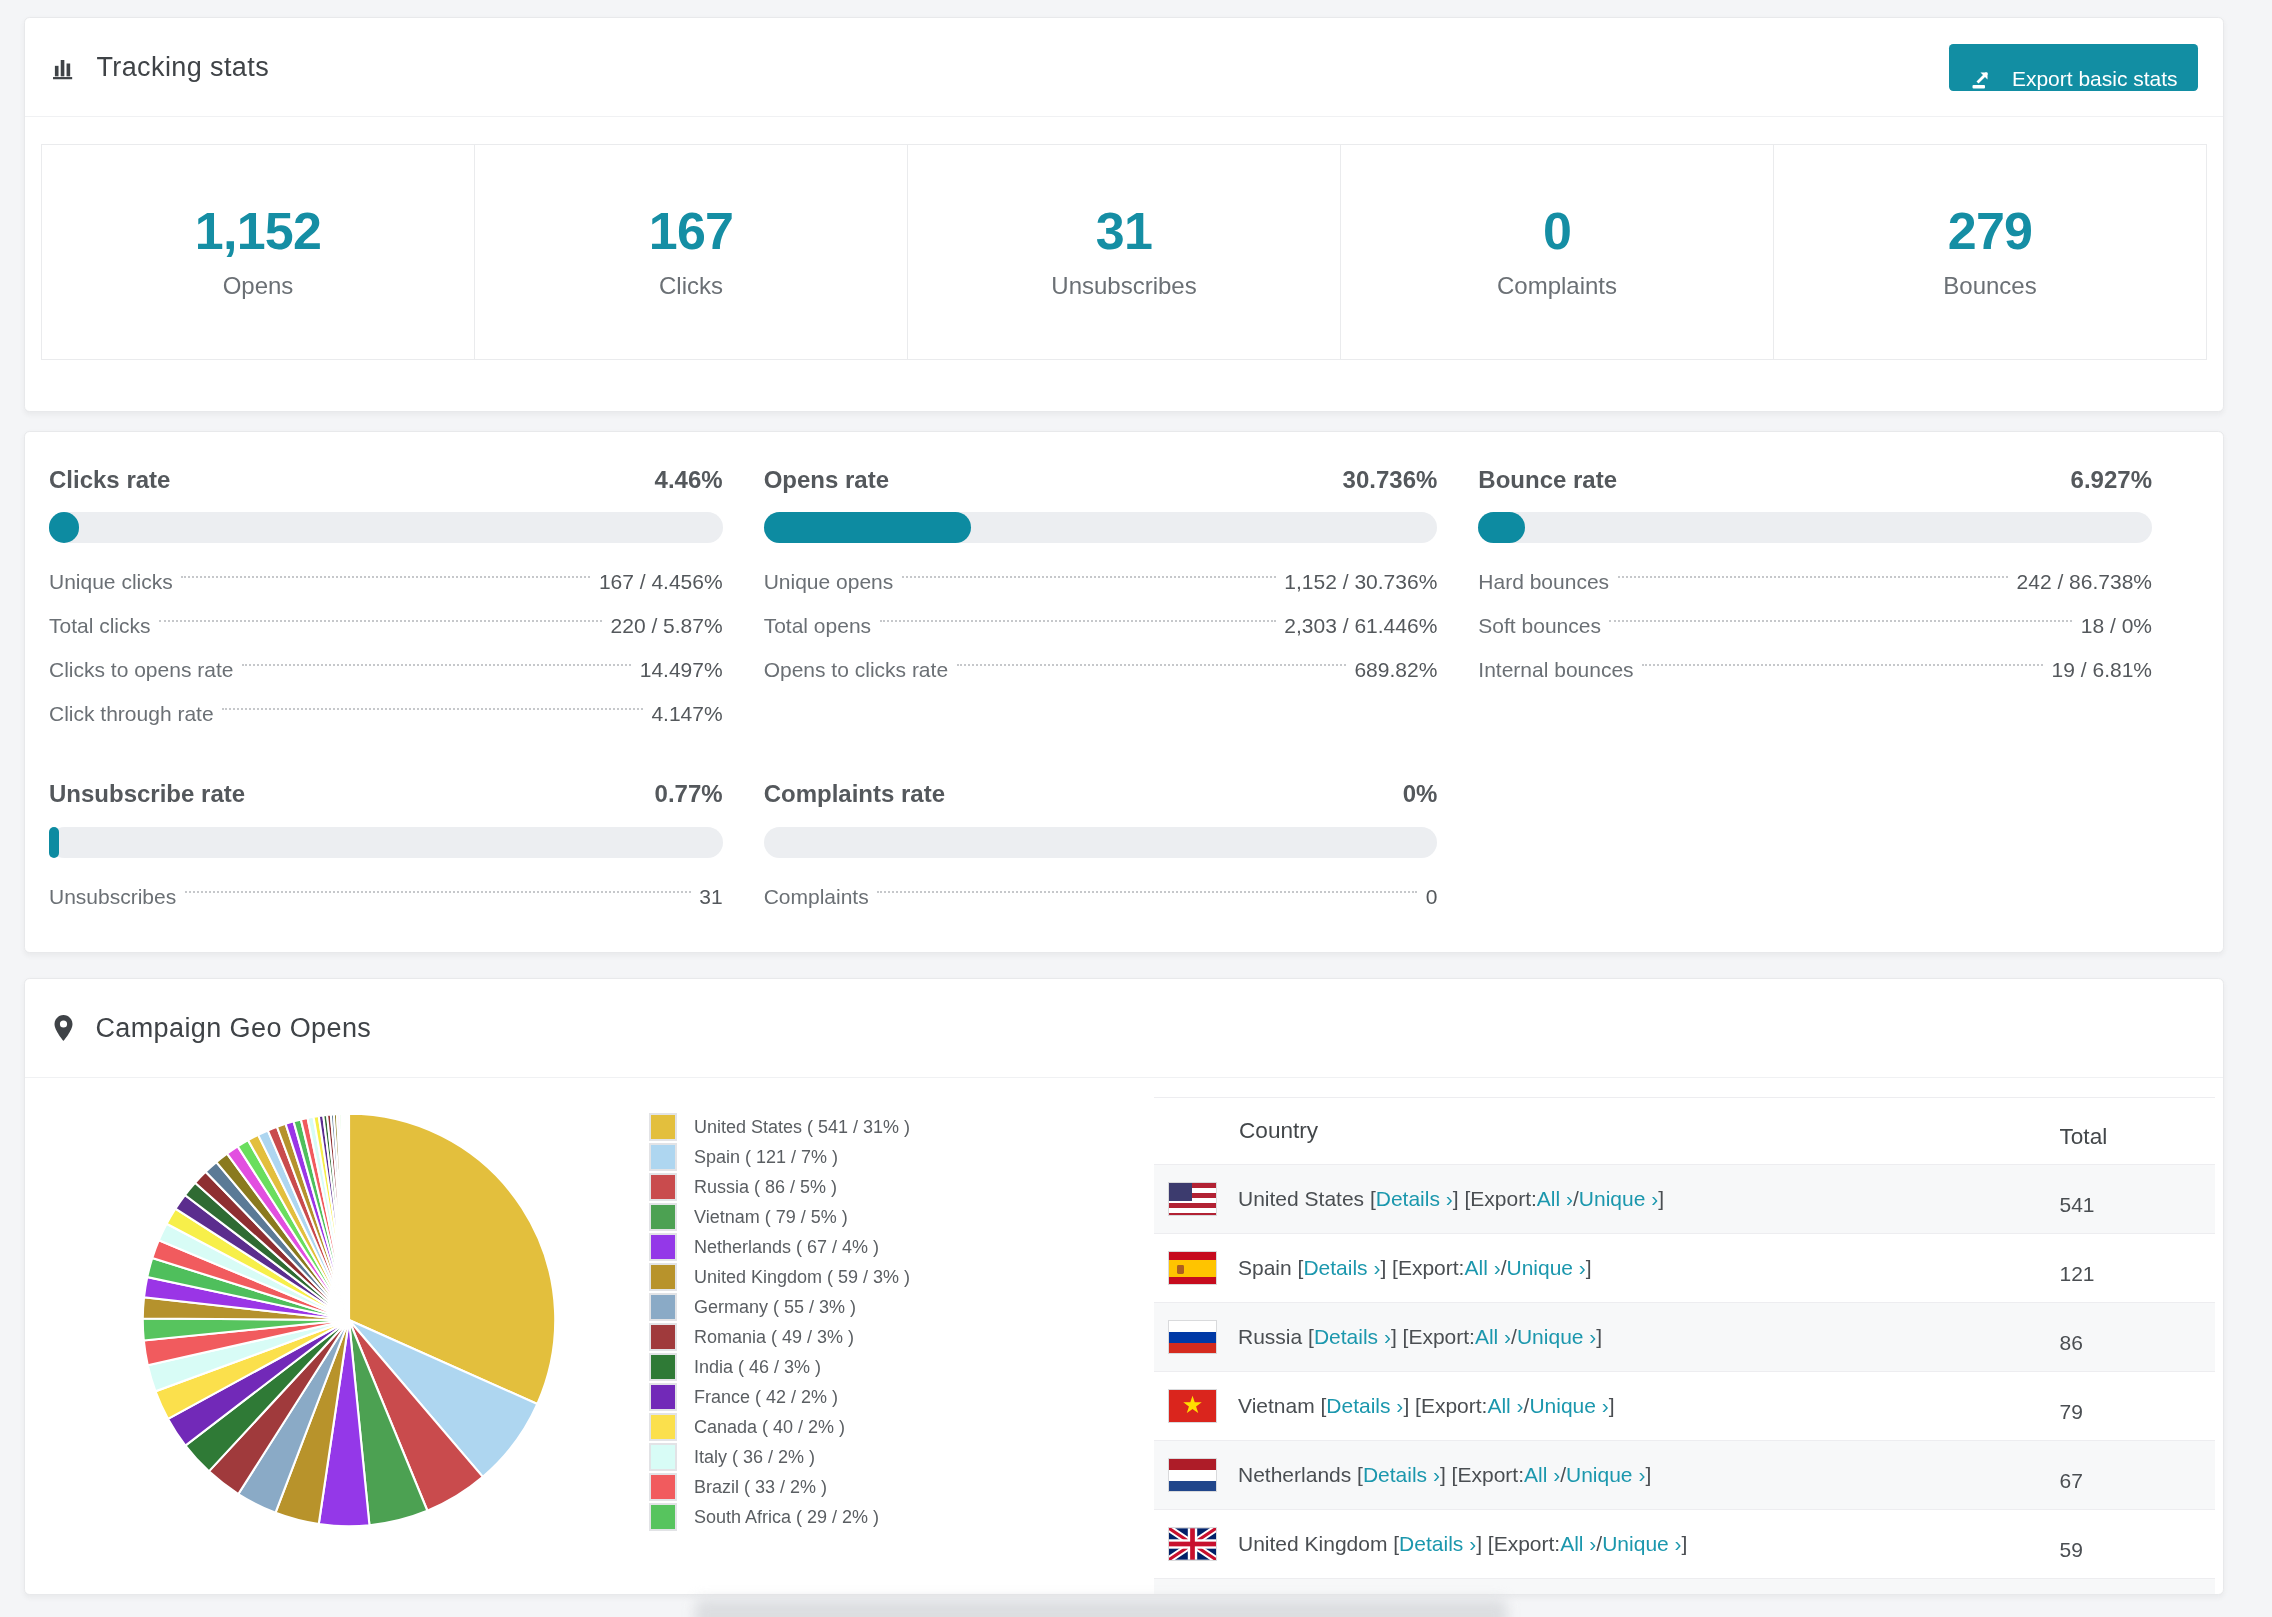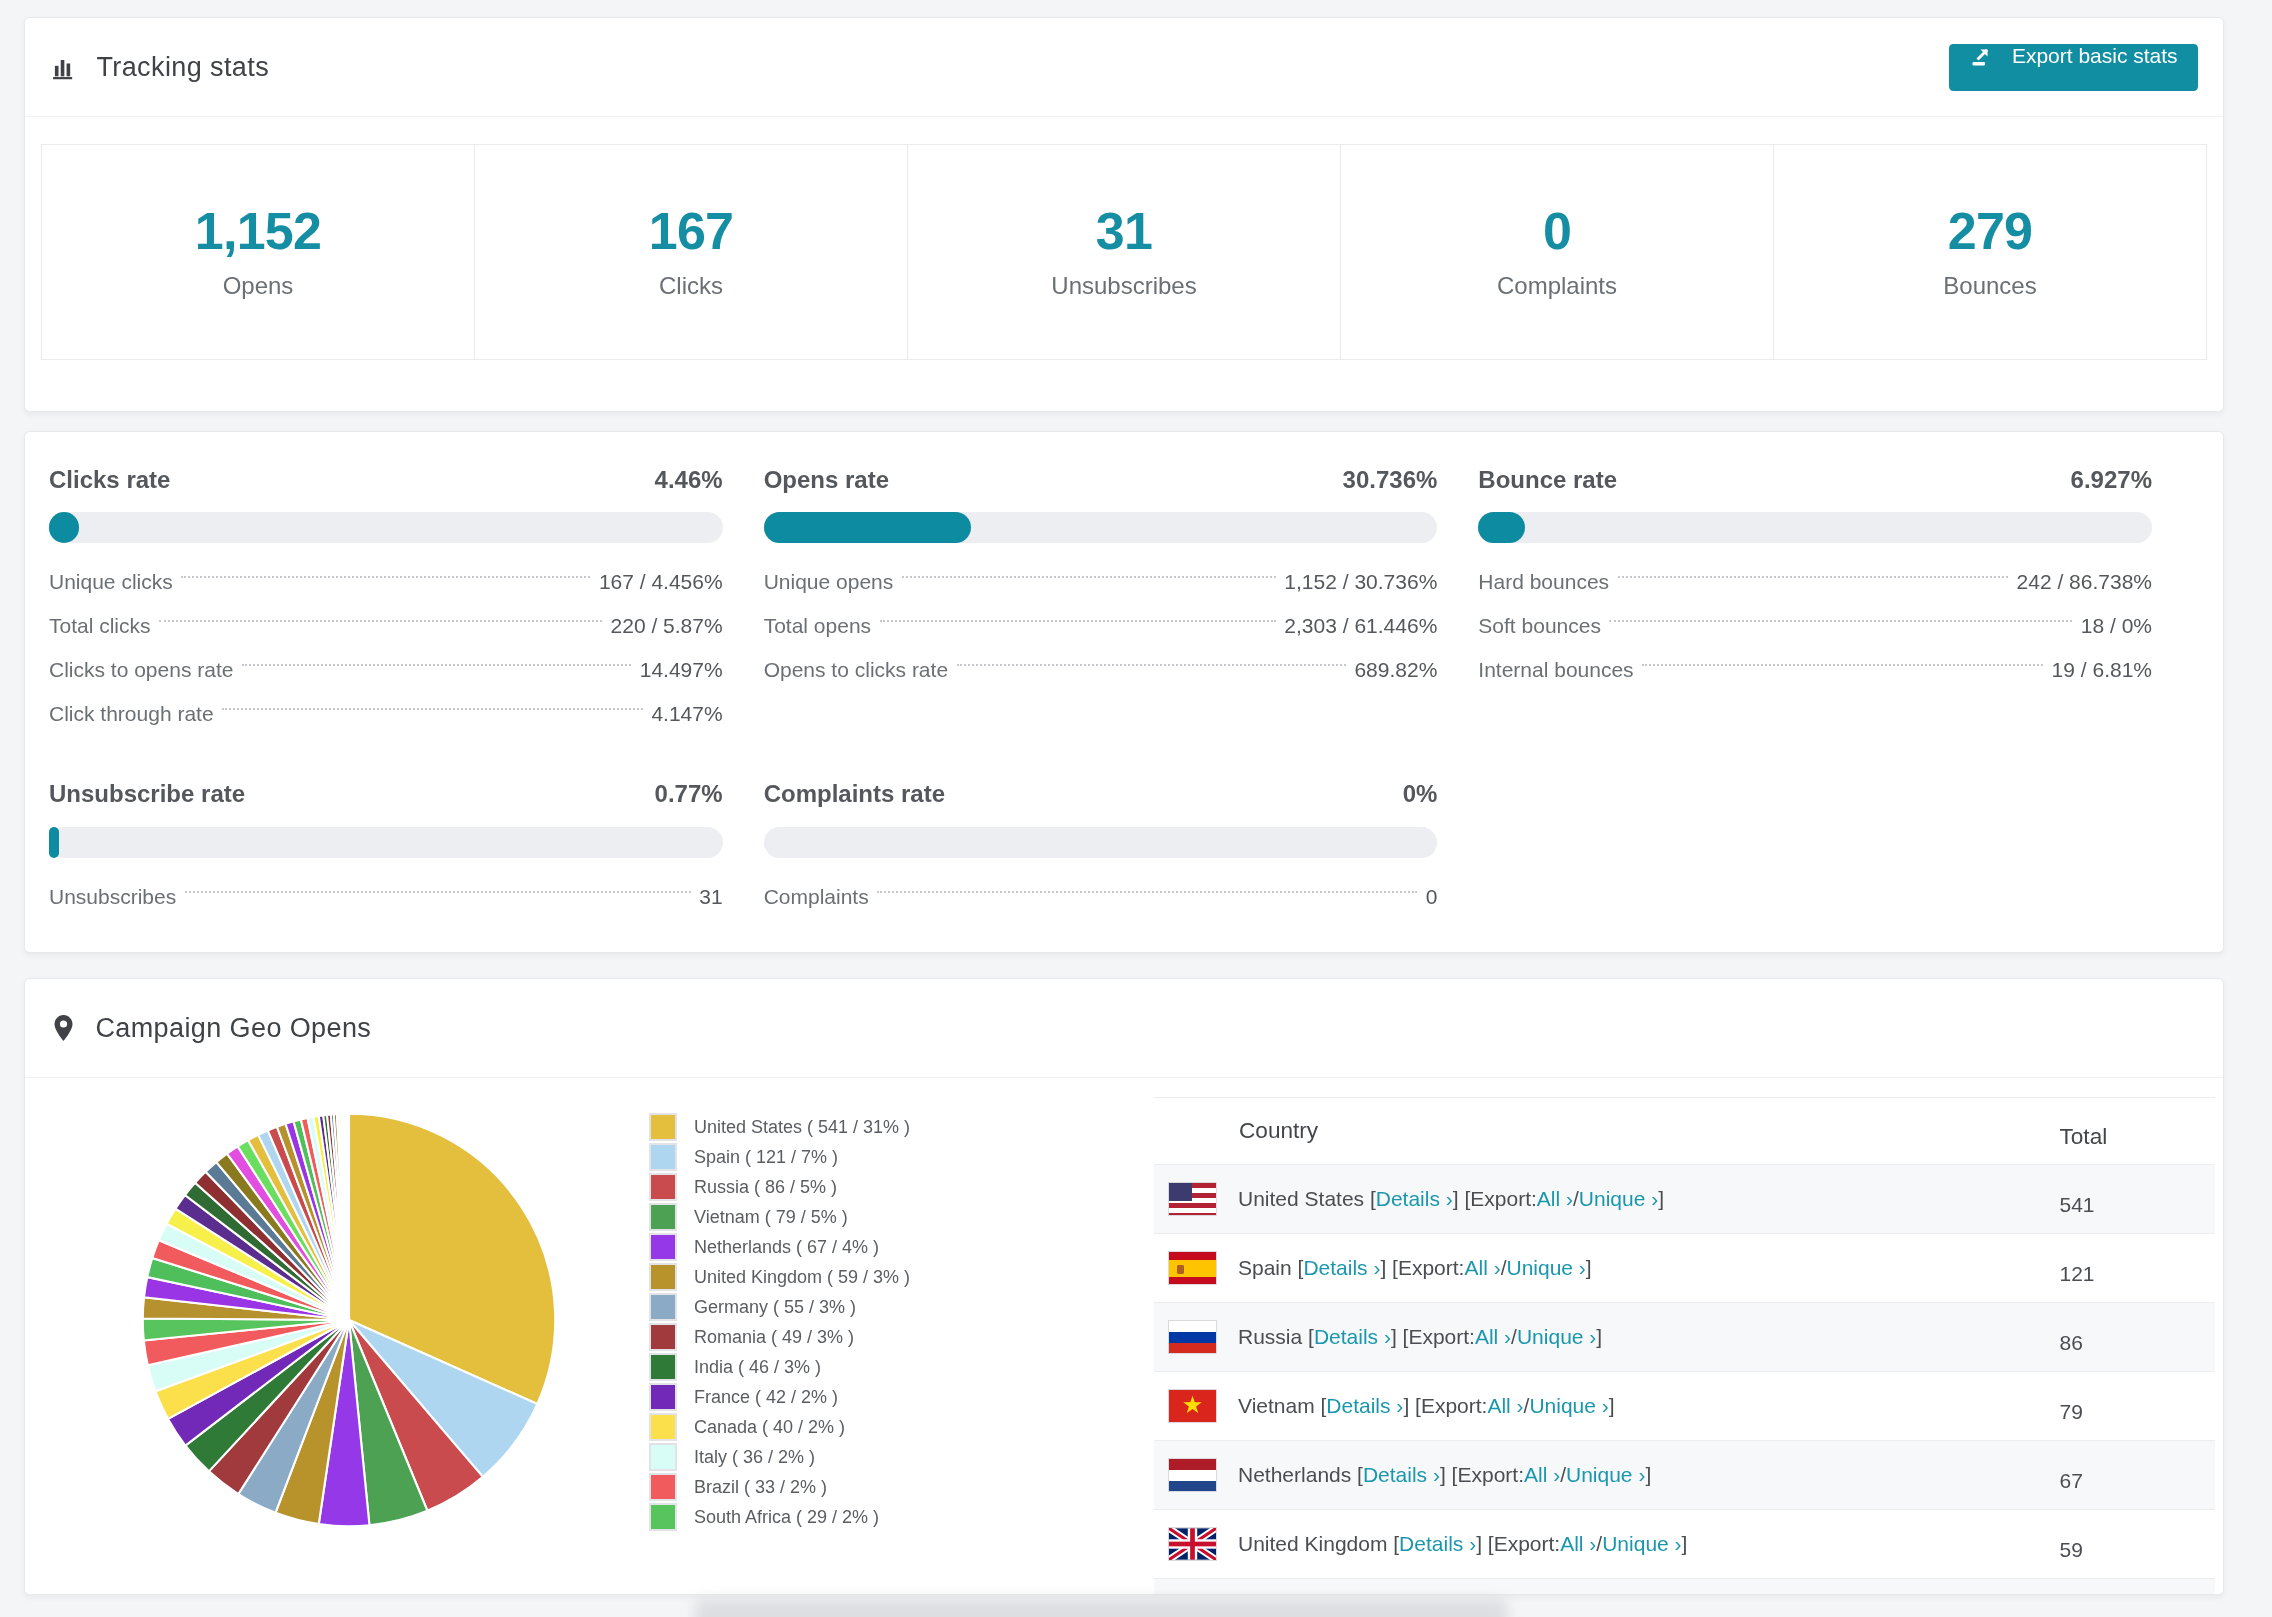--- a/index.html
+++ b/index.html
@@ -4,21 +4,21 @@
 <style>
   html,body{margin:0;padding:0;width:2273px;height:1618px;overflow:hidden;
     background:#f4f5f7;font-family:"Liberation Sans",sans-serif;position:relative;}
   .card{background:#fff;border:0.7px solid #e8e9eb;border-radius:5.6px;
     margin:0 49px 0 24px;box-shadow:0 2.1px 5px rgba(60,64,70,.06);box-sizing:border-box;}
   .card-head{display:flex;justify-content:space-between;align-items:center;
     padding:0 25.4px;height:99px;border-bottom:1.4px solid #f0f1f3;box-sizing:border-box;}
   .head-left{display:flex;align-items:center;gap:18px;}
   .card-title{font-size:27px;color:#3f4347;letter-spacing:0.4px;}
   .icon{display:inline-flex;align-items:center;}
-  .export-btn{display:flex;align-items:flex-start;gap:19px;background:#128ea3;border:none;
+  .export-btn{display:flex;align-items:flex-end;gap:19px;background:#128ea3;border:none;
     color:#fff;font-size:21px;padding:0 20px;height:47px;border-radius:4.2px;
     font-family:inherit;cursor:pointer;}
   
   .card-tracking{margin-top:17px;height:395px;overflow:hidden;}
   .summary-row{display:flex;margin:27px 16px 0;border:0.7px solid #eaebed;}
   .summary-box{flex:1;text-align:center;padding:56px 0 59px;border-right:0.7px solid #eaebed;}
   .summary-box:last-child{border-right:none;}
   .summary-value{font-size:52px;font-weight:700;color:#158ea4;letter-spacing:-0.7px;}
   .summary-label{font-size:24px;color:#6b7075;margin-top:11.3px;}
   

